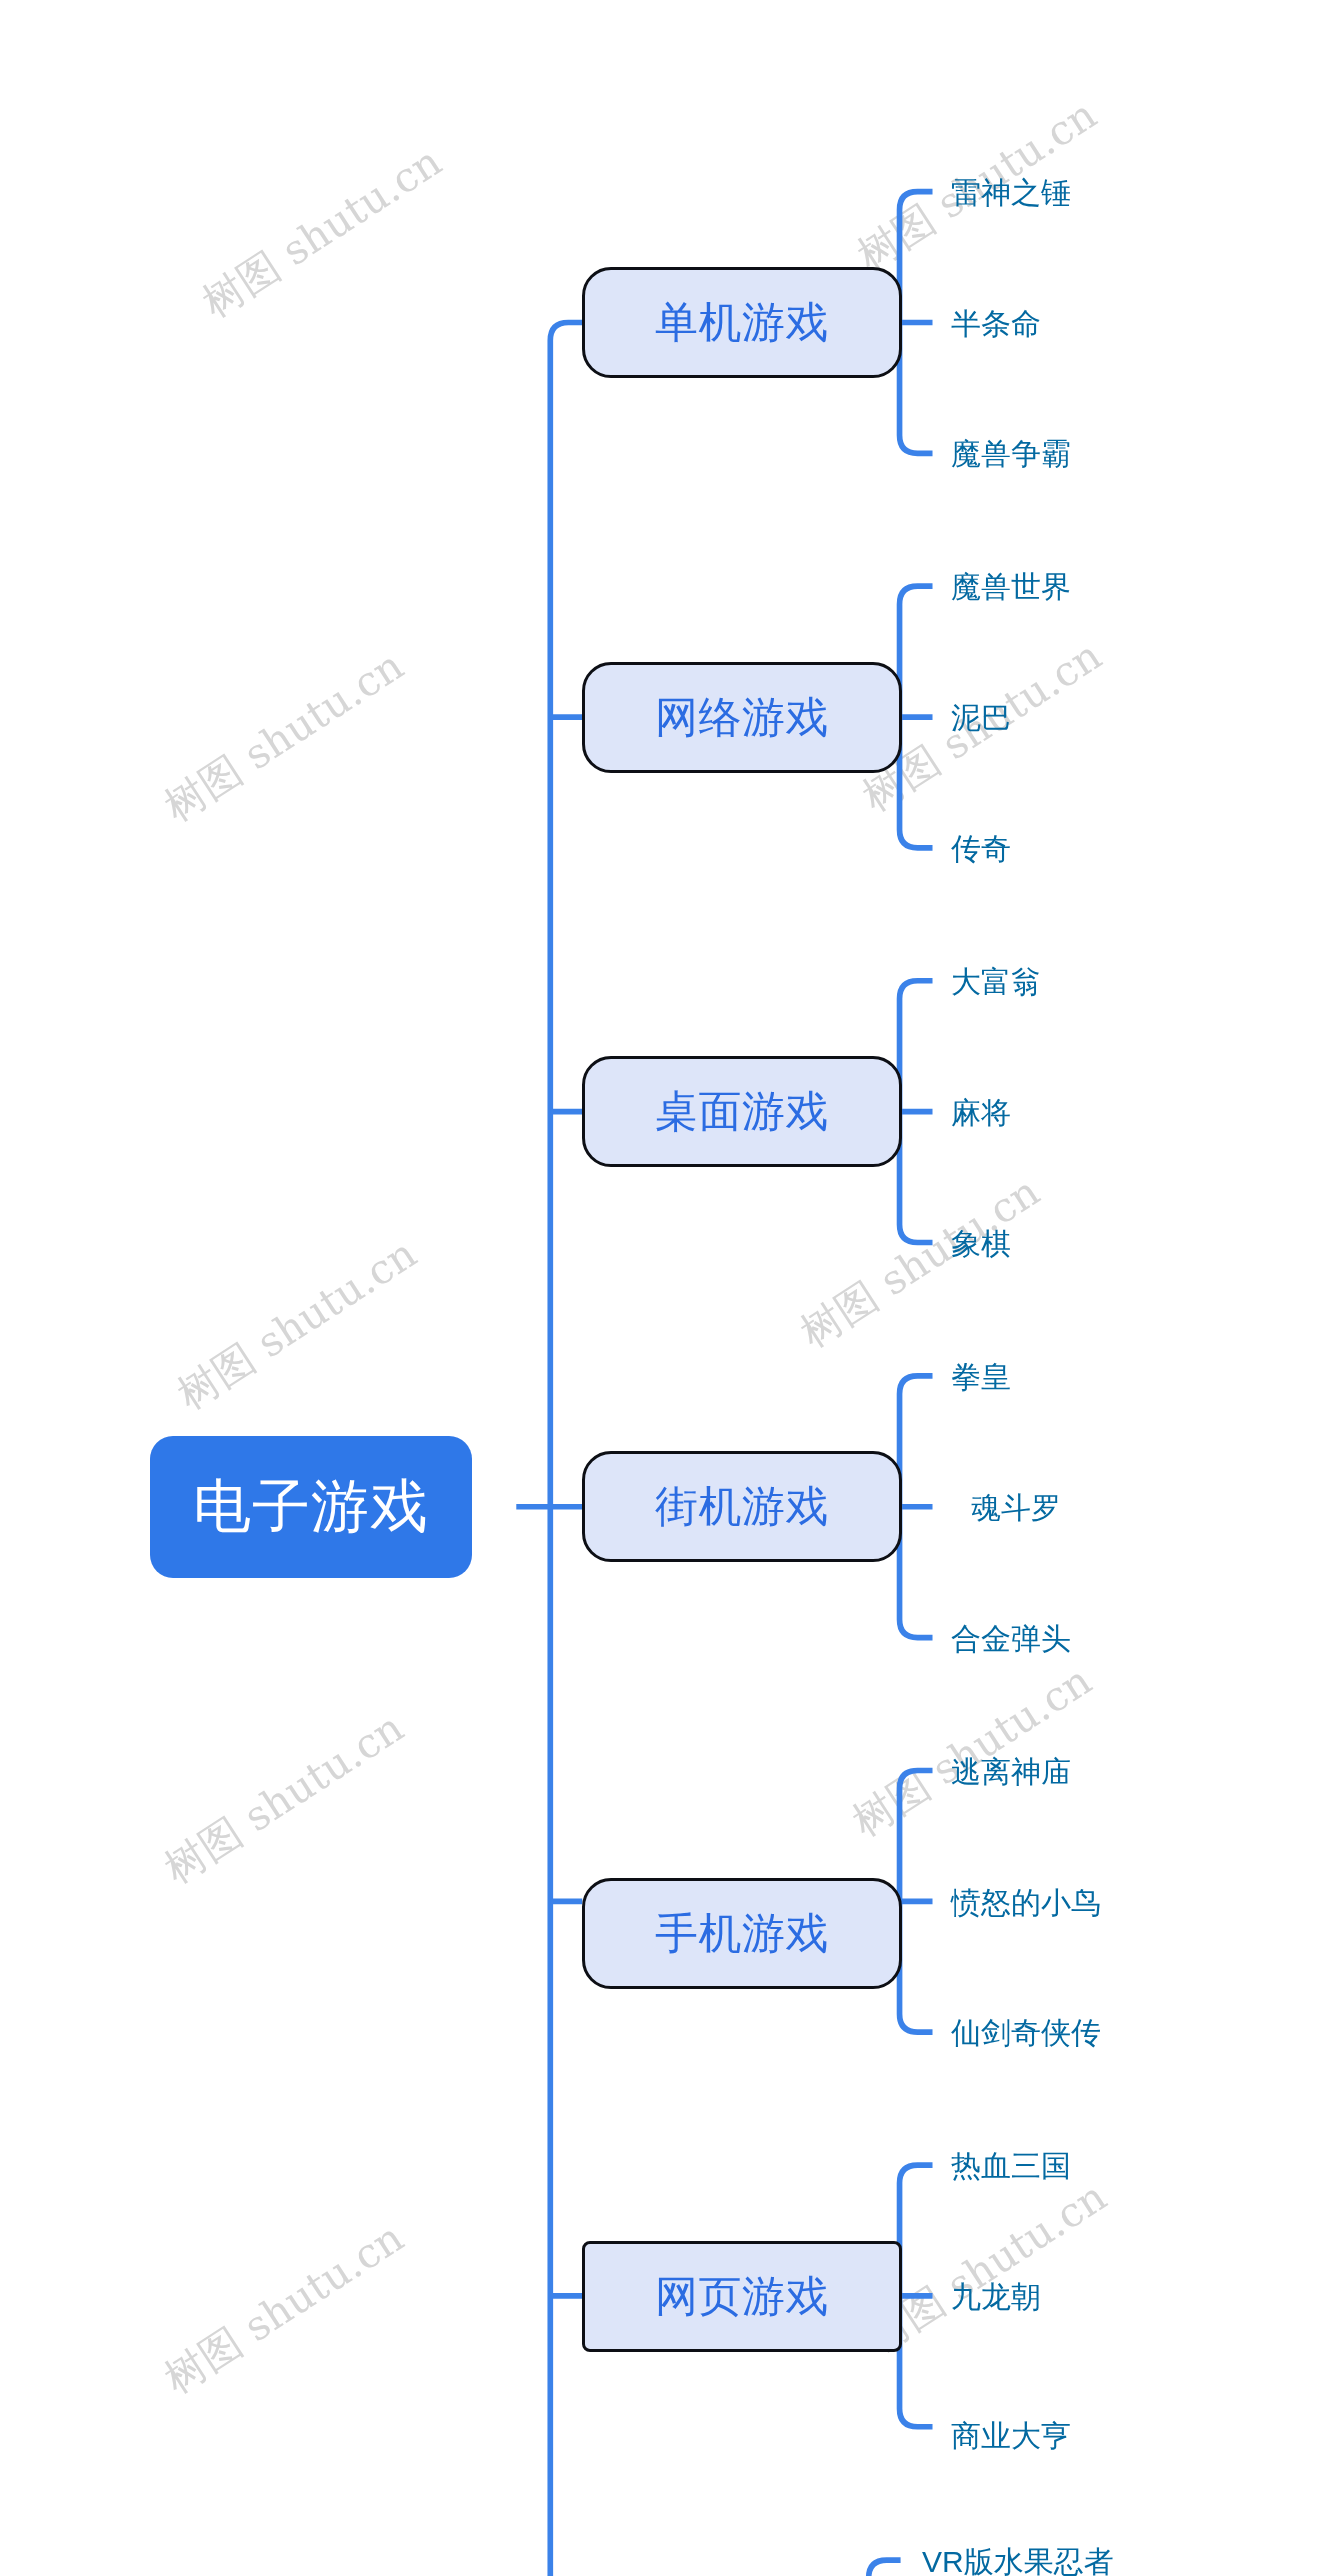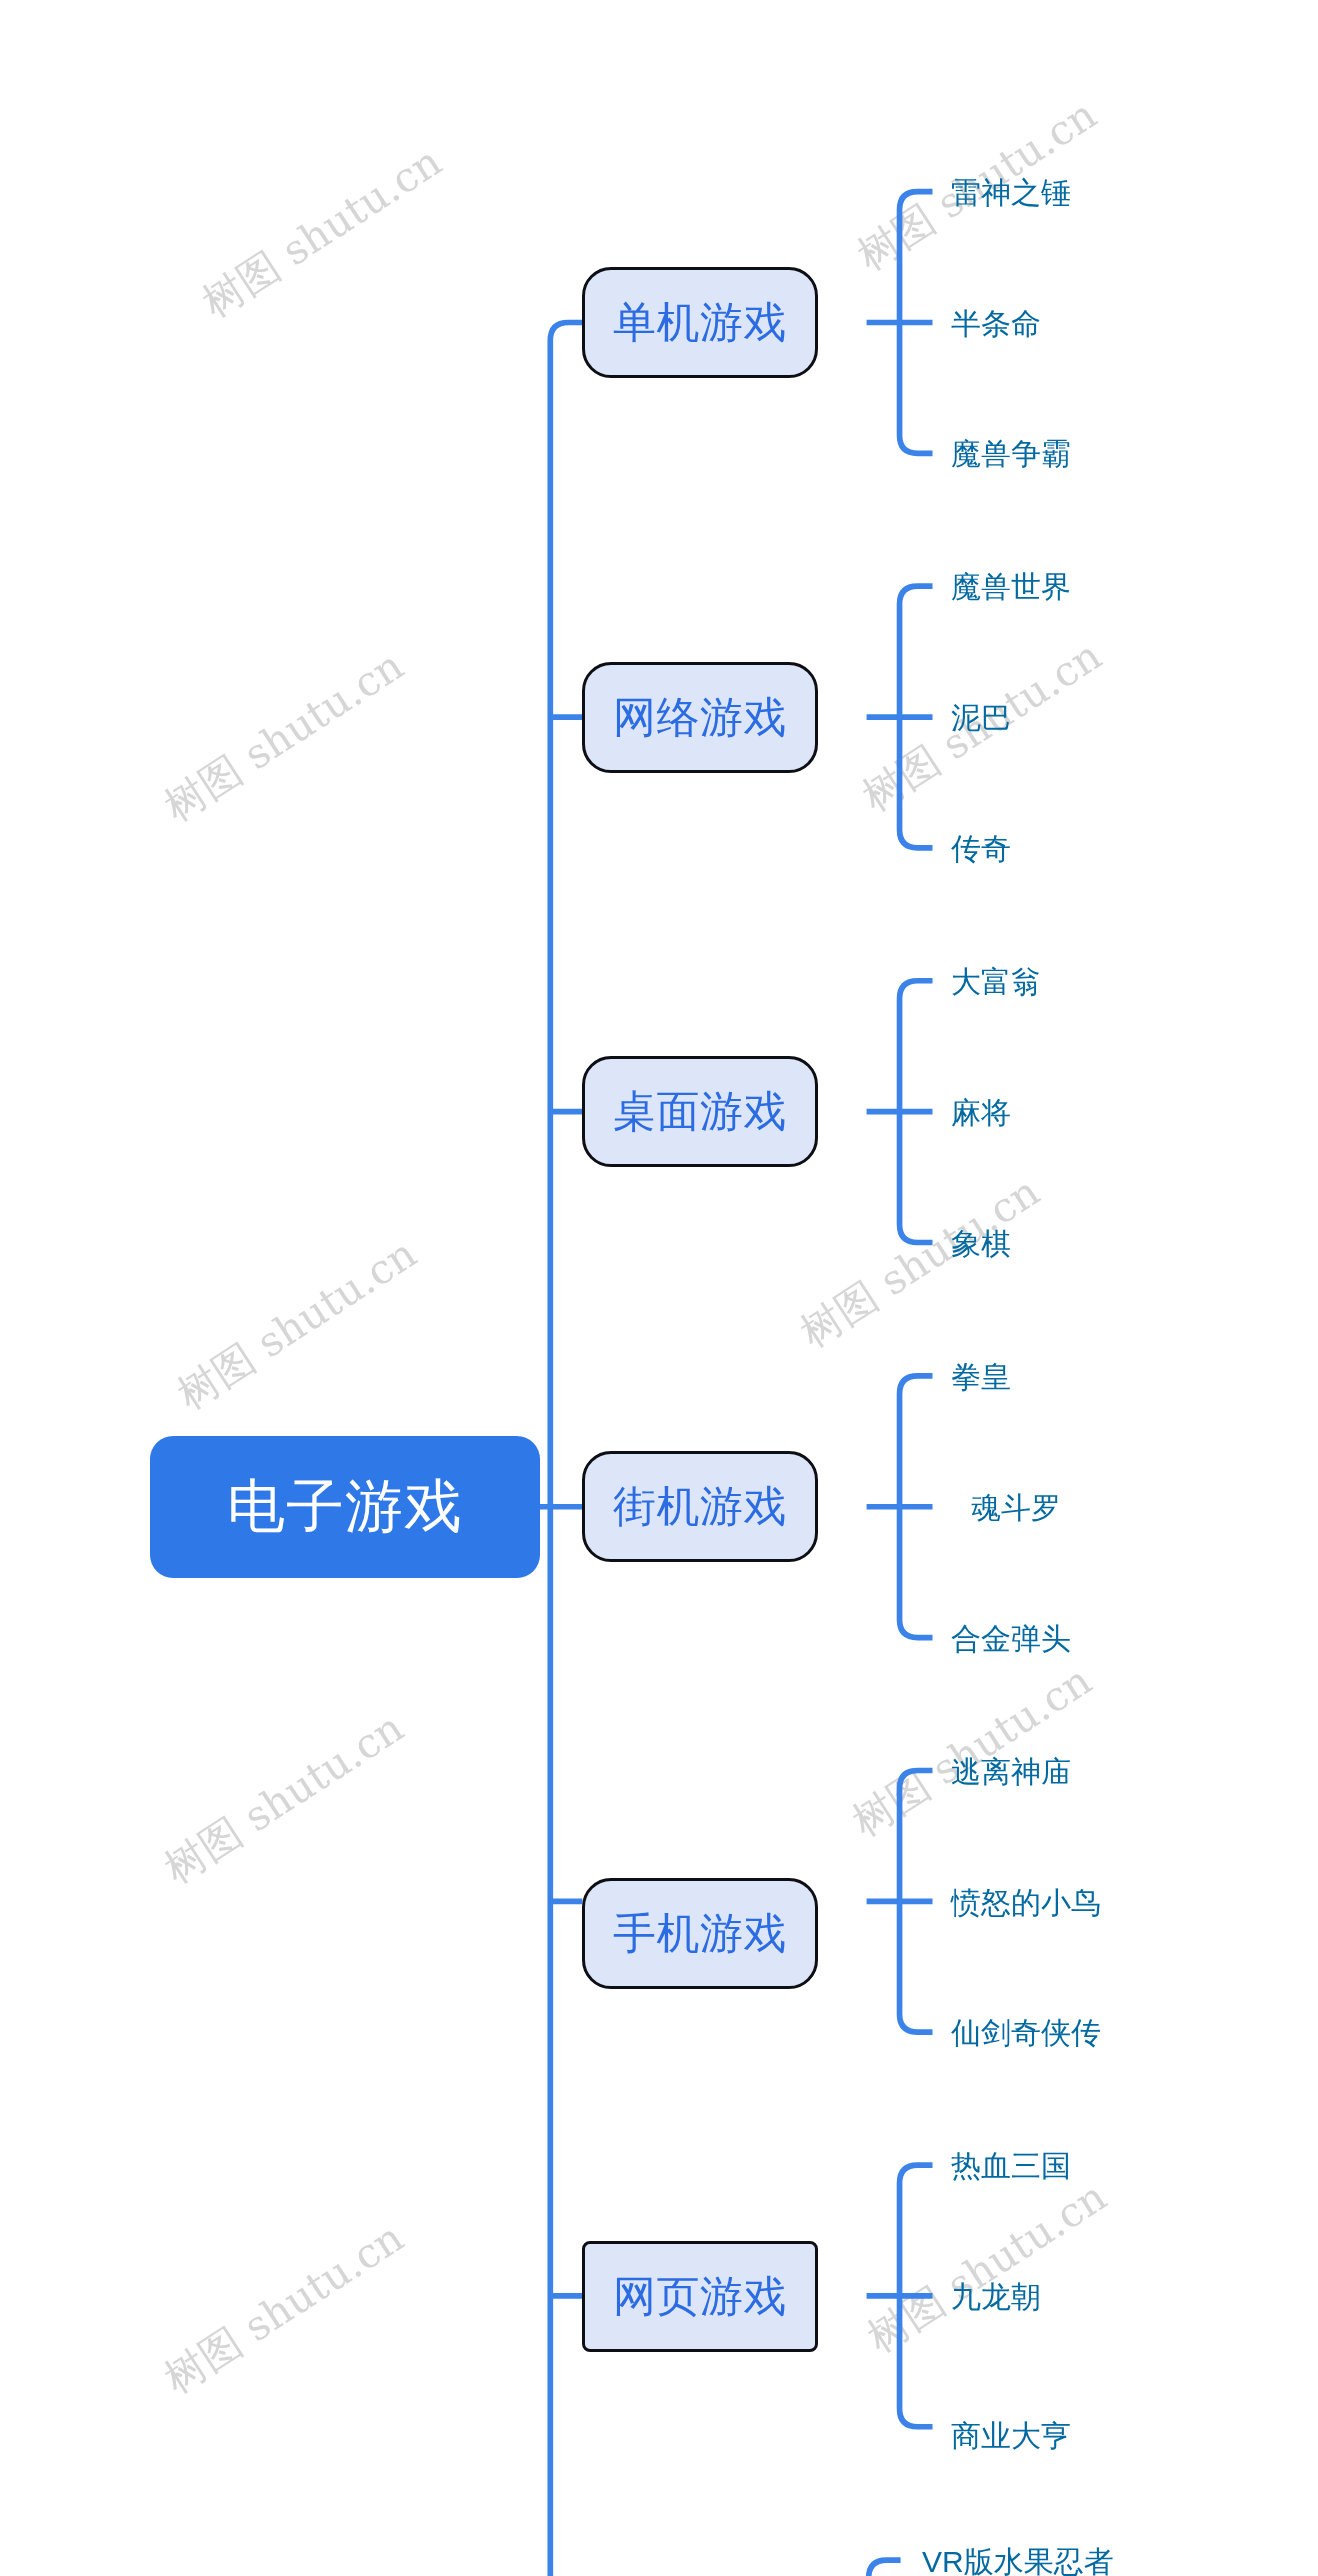--- a/index.html
+++ b/index.html
@@ -31,37 +31,37 @@
     white-space: nowrap;
     transform: rotate(-33deg);
     transform-origin: center center;
     user-select: none;
   }
   .root-node {
     position: absolute;
     z-index: 3;
     left: 150px;
     top: 1436px;
-    width: 390px;
+    width: 322px;
     height: 142px;
     box-sizing: border-box;
     background: #2f78e8;
     border-radius: 23px;
     color: #ffffff;
     font-size: 58px;
     display: flex;
     align-items: center;
     justify-content: center;
     letter-spacing: 1px;
   }
   .branch-node {
     position: absolute;
     z-index: 3;
     left: 582px;
-    width: 236px;
+    width: 320px;
     height: 111px;
     box-sizing: border-box;
     background: #dde5f9;
     border: 3.1px solid #0d0f15;
     border-radius: 29px;
     color: #2b6ce2;
     font-size: 43px;
     display: flex;
     align-items: center;
     justify-content: center;

